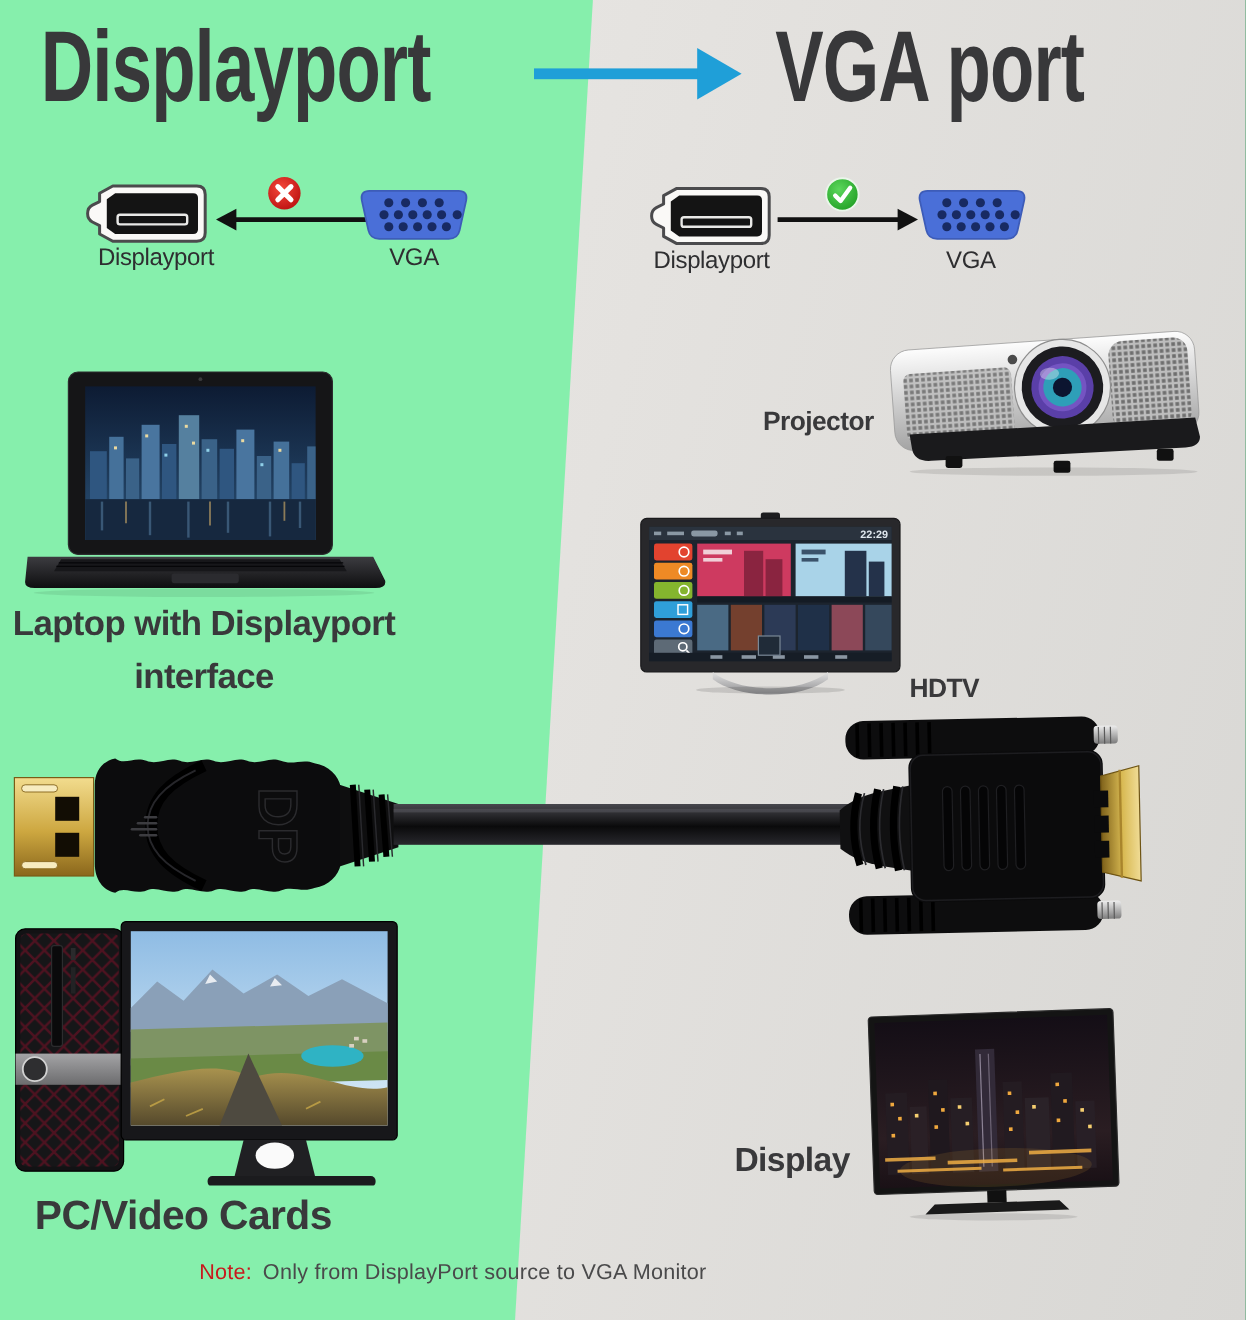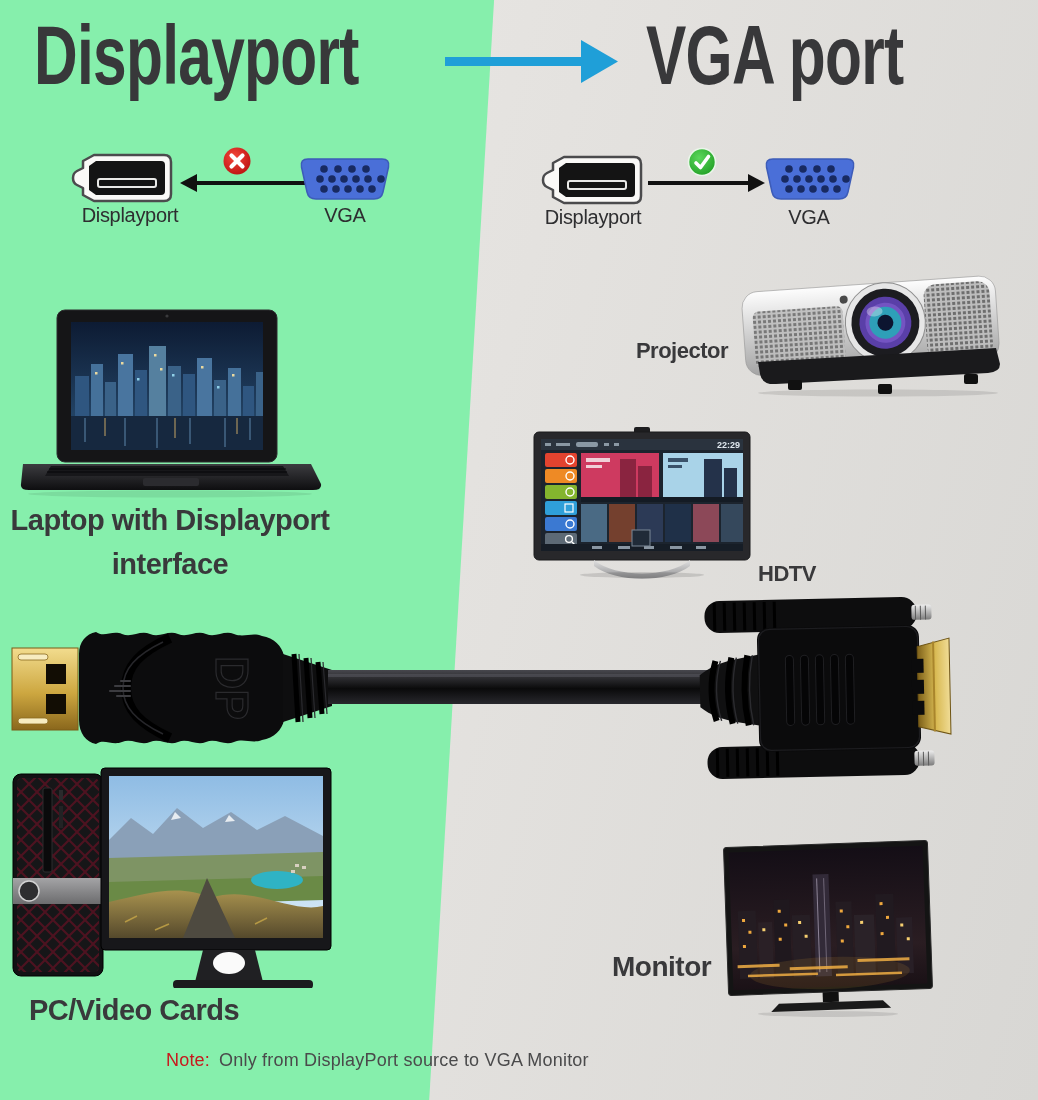--- a/index.html
+++ b/index.html
@@ -11,21 +11,21 @@
   .abs{position:absolute;}
   .title{position:absolute;font-weight:700;font-size:84px;line-height:78px;top:16px;
          color:#38383a;letter-spacing:-1px;transform:scaleX(.72);transform-origin:0 0;white-space:nowrap;}
   #title-left{left:34px;}
   #title-right{left:646px;}
   .sublabel{position:absolute;font-size:20px;letter-spacing:-.3px;color:#2e2e30;text-align:center;}
   .devlabel{position:absolute;font-weight:700;color:#39393b;font-size:22px;letter-spacing:-.5px;white-space:nowrap;}
   #laptop-label{left:8px;top:498px;width:324px;text-align:center;font-size:29px;line-height:44px;}
   #projector-label{left:596px;top:338px;width:132px;text-align:right;}
   #hdtv-label{left:758px;top:516px;margin-top:45px;}
-  #pc-label{left:29px;top:994px;font-size:29px;}
+  #pc-label{left:29px;top:994px;font-size:34px;}
   #display-label{left:612px;top:951px;font-size:28px;}
   #note{position:absolute;left:166px;top:1050px;font-size:18px;color:#4a4a4b;letter-spacing:.2px;white-space:nowrap;}
   .note-red{color:#c8181d;}
   .note-body{margin-left:9px;}
   svg{display:block;}
 </style>
 </head>
 <body>
 
 <div id="stage">
@@ -520,18 +520,18 @@
           <rect x="138" y="122" width="52" height="3"></rect>
         <rect x="28" y="134" width="70" height="2.5"></rect>
           <rect x="116" y="136" width="66" height="2.5"></rect>
       </g>
       <ellipse cx="110" cy="135" rx="80" ry="16" fill="#f2a93c" opacity=".12"></ellipse>
       <rect x="102" y="154" width="16" height="10" fill="#101010"></rect>
       <path d="M58 164 L162 164 L170 172 L50 172 Z" fill="#1a1a1a"></path>
     </g>
     <ellipse cx="110" cy="176" rx="70" ry="3" fill="#000" opacity=".1"></ellipse>
   </svg>
-  <div class="devlabel" id="display-label">Monitor</div>
+  <div class="devlabel" id="display-label">Display</div>
 
   <div id="note">
     <span class="note-red">Note:</span><span class="note-body">Only from DisplayPort source to VGA Monitor</span>
   </div>
 </div>
 
 </body></html>

